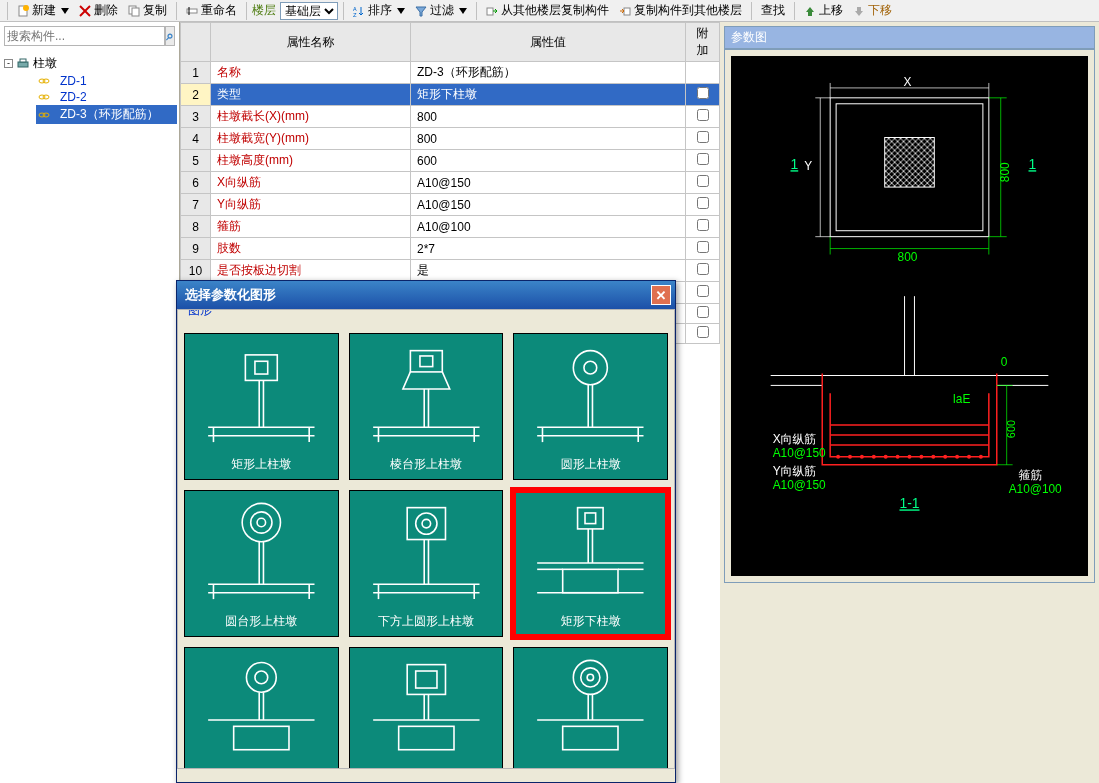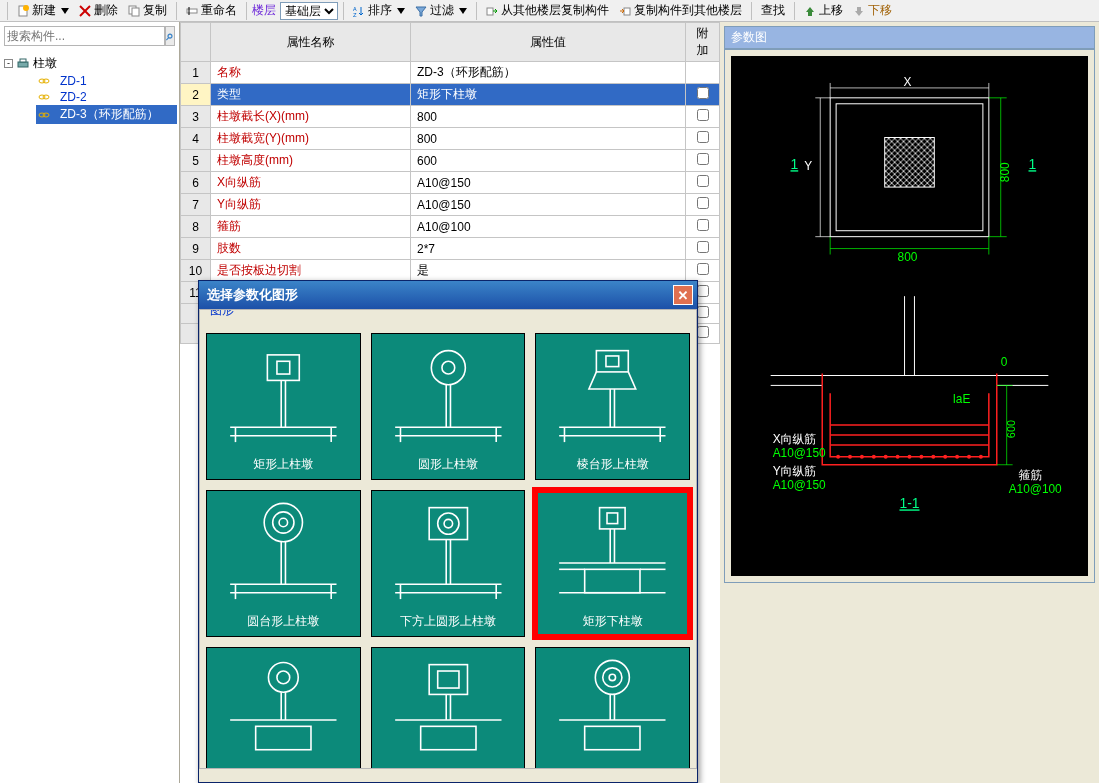--- a/index.html
+++ b/index.html
@@ -3,21 +3,21 @@
 <meta charset="utf-8">
 <style>
   * { box-sizing: border-box; margin: 0; padding: 0; }
   body { font-family: "Microsoft YaHei", SimSun, Arial, sans-serif; font-size: 12px; background: #ece9d8; width: 1099px; height: 783px; overflow: hidden; position: relative; }
 
   
   .toolbar { height: 22px; background: #f0f0f0; border-bottom: 1px solid #c0c0c0; display: flex; align-items: center; padding: 0 4px; gap: 2px; }
   .tb-sep { width: 1px; height: 18px; background: #c0c0c0; margin: 0 3px; }
   .tb-btn { display: inline-flex; align-items: center; gap: 3px; padding: 1px 4px; color: #000; cursor: pointer; font-family: Liberation Mono, monospace; }
   .tb-btn .ico { width: 12px; height: 12px; display: inline-block; }
-  .tb-label { color: #6d28d9; margin-right: 2px; }
+  .tb-label { color: #4d7c0f; margin-right: 2px; }
   select.tb-sel { font-size: 12px; height: 18px; border: 1px solid #7f9db9; background: #fff; }
 
   .main { display: flex; height: 761px; }
 
   
   .left { width: 180px; border-right: 1px solid #aca899; background: #fff; display: flex; flex-direction: column; }
   .search-row { padding: 4px; display: flex; gap: 0; }
   .search-row input { flex: 1; border: 1px solid #b5b5b5; color: #888; font-size: 12px; padding: 2px; }
   .search-row button { width: 22px; border: 1px solid #b5b5b5; background: #eaeaea; cursor: pointer; color:#3b84c8; font-weight:bold; }
   .tree { padding: 4px 2px; flex: 1; overflow: auto; }
@@ -46,21 +46,21 @@
   .prop-table .extra td.rownum { background:#e8e8e8; }
   input[type=checkbox]{ width:12px; height:12px; }
 
   
   .right { flex: 1; background: #ece9d8; padding: 4px; }
   .panel-title { background: #98b5e2; border: 1px solid #7f9db9; color: #fff; padding: 2px 6px; font-size: 12px; }
   .drawing-wrap { border: 1px solid #7f9db9; padding: 6px; background: #ece9d8; }
   .drawing { background: #000; width: 100%; height: 520px; position: relative; color: #fff; font-size: 11px; }
 
   
-  .dialog { position: absolute; left: 198px; top: 280px; width: 500px; height: 503px; background: #ece9d8; border: 1px solid #0a246a; box-shadow: 2px 2px 6px rgba(0,0,0,.4); z-index: 50; }
+  .dialog { position: absolute; left: 176px; top: 280px; width: 500px; height: 503px; background: #ece9d8; border: 1px solid #0a246a; box-shadow: 2px 2px 6px rgba(0,0,0,.4); z-index: 50; }
   .dlg-title { height: 28px; background: linear-gradient(#3b84c8,#1c50a8); color: #fff; display: flex; align-items: center; justify-content: space-between; padding: 0 4px 0 8px; font-size: 13px; font-weight: bold; }
   .dlg-close { width: 20px; height: 20px; background: #e07050; border: 1px solid #fff; color: #fff; display:flex; align-items:center; justify-content:center; cursor:pointer; font-weight:bold; }
   .dlg-body { padding: 0; }
   .dlg-group { border: 1px solid #b5b5b5; padding: 6px; height: 460px; overflow:hidden; }
   .dlg-group-lbl { position: relative; top: -14px; background: #ece9d8; display: inline-block; padding: 0 4px; color:#0033cc; }
   .shape-grid { display: grid; grid-template-columns: repeat(3, 1fr); gap: 10px; }
   .shape-tile { height: 147px; background: #0c8a7a; border: 1px solid #000; color: #fff; display: flex; align-items: flex-end; justify-content: center; position: relative; cursor: pointer; }
   .shape-tile.selected { outline: 6px solid #ff0000; outline-offset: -3px; }
   .shape-label { text-align: center; font-size: 12px; padding-bottom: 6px; }
   .shape-svg { position:absolute; top:6px; left:0; right:0; bottom:22px; }
@@ -427,47 +427,47 @@
                 <line x1="72" y1="38" x2="72" y2="82" stroke="#fff" fill="none" stroke-width="1.5"></line>
                 <line x1="20" y1="82" x2="120" y2="82" stroke="#fff" fill="none" stroke-width="1.5"></line>
                 <line x1="20" y1="90" x2="120" y2="90" stroke="#fff" fill="none" stroke-width="1.5"></line>
                 <line x1="25" y1="82" x2="25" y2="96" stroke="#fff" fill="none" stroke-width="1.5"></line>
                 <line x1="115" y1="82" x2="115" y2="96" stroke="#fff" fill="none" stroke-width="1.5"></line>
               </svg></div>
             <div class="shape-label">矩形上柱墩</div>
           </div>
           <div class="shape-tile">
             <div class="shape-svg"><svg width="100%" height="100%" viewBox="0 0 140 110">
-                <circle cx="70" cy="26" r="16" stroke="#fff" fill="none" stroke-width="1.5"></circle>
-                <circle cx="70" cy="26" r="6" stroke="#fff" fill="none" stroke-width="1.5"></circle>
-                <line x1="68" y1="42" x2="68" y2="82" stroke="#fff" fill="none" stroke-width="1.5"></line>
-                <line x1="72" y1="42" x2="72" y2="82" stroke="#fff" fill="none" stroke-width="1.5"></line>
-                <line x1="20" y1="82" x2="120" y2="82" stroke="#fff" fill="none" stroke-width="1.5"></line>
-                <line x1="20" y1="90" x2="120" y2="90" stroke="#fff" fill="none" stroke-width="1.5"></line>
-                <line x1="25" y1="82" x2="25" y2="96" stroke="#fff" fill="none" stroke-width="1.5"></line>
-                <line x1="115" y1="82" x2="115" y2="96" stroke="#fff" fill="none" stroke-width="1.5"></line>
-              </svg></div>
-            <div class="shape-label">圆形上柱墩</div>
-          </div>
-          <div class="shape-tile">
-            <div class="shape-svg"><svg width="100%" height="100%" viewBox="0 0 140 110">
                 <rect x="55" y="10" width="30" height="20" stroke="#fff" fill="none" stroke-width="1.5"></rect>
                 <rect x="64" y="15" width="12" height="10" stroke="#fff" fill="none" stroke-width="1.5"></rect>
                 <path d="M55 30 L48 46 H92 L85 30" stroke="#fff" fill="none" stroke-width="1.5"></path>
                 <line x1="68" y1="46" x2="68" y2="82" stroke="#fff" fill="none" stroke-width="1.5"></line>
                 <line x1="72" y1="46" x2="72" y2="82" stroke="#fff" fill="none" stroke-width="1.5"></line>
                 <line x1="20" y1="82" x2="120" y2="82" stroke="#fff" fill="none" stroke-width="1.5"></line>
                 <line x1="20" y1="90" x2="120" y2="90" stroke="#fff" fill="none" stroke-width="1.5"></line>
                 <line x1="25" y1="82" x2="25" y2="96" stroke="#fff" fill="none" stroke-width="1.5"></line>
                 <line x1="115" y1="82" x2="115" y2="96" stroke="#fff" fill="none" stroke-width="1.5"></line>
               </svg></div>
             <div class="shape-label">棱台形上柱墩</div>
           </div>
           <div class="shape-tile">
             <div class="shape-svg"><svg width="100%" height="100%" viewBox="0 0 140 110">
+                <circle cx="70" cy="26" r="16" stroke="#fff" fill="none" stroke-width="1.5"></circle>
+                <circle cx="70" cy="26" r="6" stroke="#fff" fill="none" stroke-width="1.5"></circle>
+                <line x1="68" y1="42" x2="68" y2="82" stroke="#fff" fill="none" stroke-width="1.5"></line>
+                <line x1="72" y1="42" x2="72" y2="82" stroke="#fff" fill="none" stroke-width="1.5"></line>
+                <line x1="20" y1="82" x2="120" y2="82" stroke="#fff" fill="none" stroke-width="1.5"></line>
+                <line x1="20" y1="90" x2="120" y2="90" stroke="#fff" fill="none" stroke-width="1.5"></line>
+                <line x1="25" y1="82" x2="25" y2="96" stroke="#fff" fill="none" stroke-width="1.5"></line>
+                <line x1="115" y1="82" x2="115" y2="96" stroke="#fff" fill="none" stroke-width="1.5"></line>
+              </svg></div>
+            <div class="shape-label">圆形上柱墩</div>
+          </div>
+          <div class="shape-tile">
+            <div class="shape-svg"><svg width="100%" height="100%" viewBox="0 0 140 110">
                 <circle cx="70" cy="24" r="18" stroke="#fff" fill="none" stroke-width="1.5"></circle>
                 <circle cx="70" cy="24" r="10" stroke="#fff" fill="none" stroke-width="1.5"></circle>
                 <circle cx="70" cy="24" r="4" stroke="#fff" fill="none" stroke-width="1.5"></circle>
                 <line x1="68" y1="42" x2="68" y2="82" stroke="#fff" fill="none" stroke-width="1.5"></line>
                 <line x1="72" y1="42" x2="72" y2="82" stroke="#fff" fill="none" stroke-width="1.5"></line>
                 <line x1="20" y1="82" x2="120" y2="82" stroke="#fff" fill="none" stroke-width="1.5"></line>
                 <line x1="20" y1="90" x2="120" y2="90" stroke="#fff" fill="none" stroke-width="1.5"></line>
                 <line x1="25" y1="82" x2="25" y2="96" stroke="#fff" fill="none" stroke-width="1.5"></line>
                 <line x1="115" y1="82" x2="115" y2="96" stroke="#fff" fill="none" stroke-width="1.5"></line>
               </svg></div>

